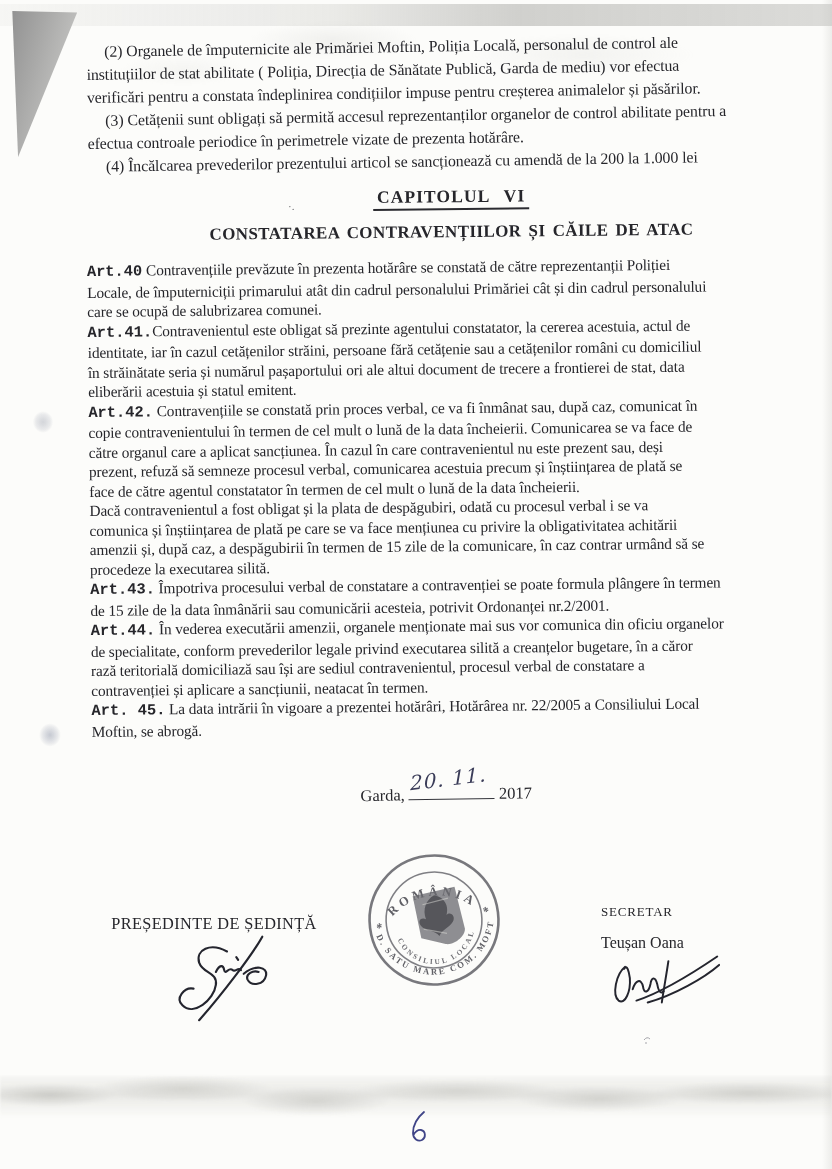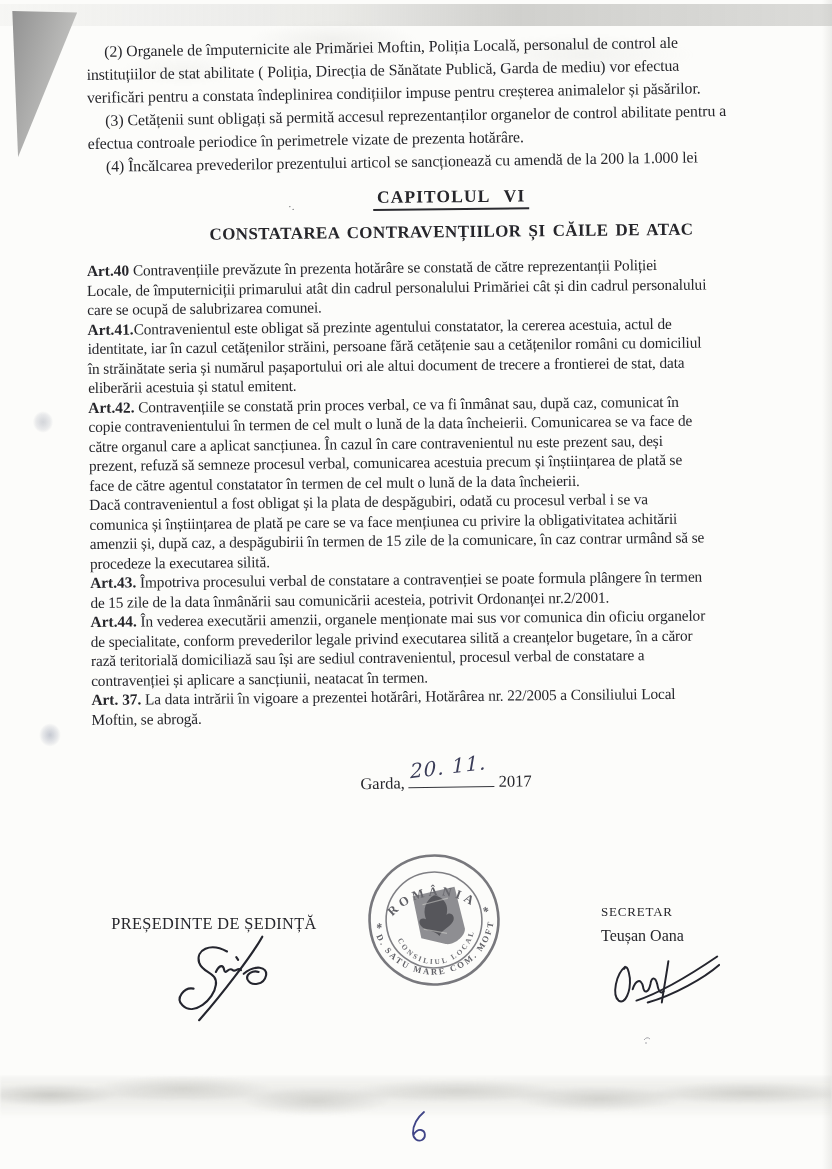--- a/index.html
+++ b/index.html
@@ -56,41 +56,41 @@
   .artifact-dot{position:absolute;left:288px;top:200px;color:#6a6a6e;font-size:11px;}
   
   .content{position:absolute;left:86px;top:40px;width:730px;}
   .skew-a{transform:rotate(-0.9deg);transform-origin:left top;}
   .skew-b{transform:rotate(-0.6deg);transform-origin:left top;}
   .skew-c{transform:rotate(-0.35deg);transform-origin:left top;}
   p.scan{margin:0;white-space:pre-line;}
   .intro p.scan{font-size:15.9px;line-height:23px;letter-spacing:-.1px;text-indent:18px;}
   .articles{margin-top:15px;}
   .articles p.scan{font-size:15.4px;line-height:19.5px;letter-spacing:-.15px;}
-  .articles b{letter-spacing:0;}
+  .articles b{letter-spacing:0;font-family:Liberation Mono, monospace;}
   h2.chapter{margin:12px 0 0 0;text-align:center;font-size:17.5px;font-weight:bold;letter-spacing:1.1px;word-spacing:9px;}
   h2.chapter span{border-bottom:2px solid #2b2b30;padding:0 4px 2px 4px;}
   h3.chapter-title{margin:15px 0 0 0;text-align:center;font-size:17px;font-weight:bold;letter-spacing:.4px;word-spacing:2.5px;}
   
   .dateline{margin:44px 0 0 268px;font-size:16.5px;}
   .date-blank{display:inline-block;position:relative;width:86px;height:18px;
     border-bottom:1.6px solid #33343a;margin:0 4px;vertical-align:baseline;}
   .hand-date{
     position:absolute;left:2px;top:-10px;
     font-family:"DejaVu Serif",serif;font-style:italic;
     font-size:20px;color:#3a3c58;letter-spacing:1px;
     transform:rotate(-6deg) skewX(-6deg);transform-origin:left bottom;white-space:nowrap;
   }
   
   .sig-left{position:absolute;left:104px;top:914px;width:220px;text-align:center;}
   .sig-left .sig-label{font-size:16.3px;letter-spacing:.4px;white-space:nowrap;}
   .sig-left svg{position:absolute;left:58px;top:16px;}
   .sig-right{position:absolute;left:601px;top:904px;width:130px;}
   .sig-right .sig-label{font-size:13px;letter-spacing:.8px;}
-  .sig-right .sig-name{font-size:16px;margin-top:7px;}
+  .sig-right .sig-name{font-size:16px;margin-top:14px;}
   .sig-right svg.rsig{position:absolute;left:8px;top:44px;}
   .tiny-mark{position:absolute;left:643px;top:1032px;}
   
   .stamp{position:absolute;left:360px;top:846px;opacity:.88;}
   
   .page-number{position:absolute;left:409px;top:1110px;}
 </style>
 </head>
 <body>
 
@@ -135,21 +135,21 @@
 Dacă contravenientul a fost obligat și la plata de despăgubiri, odată cu procesul verbal i se va
 comunica și înștiințarea de plată pe care se va face mențiunea cu privire la obligativitatea achitării
 amenzii și, după caz, a despăgubirii în termen de 15 zile de la comunicare, în caz contrar urmând să se
 procedeze la executarea silită.</span></p>
         <p class="scan"><b>Art.43.</b><span> Împotriva procesului verbal de constatare a contravenției se poate formula plângere în termen
 de 15 zile de la data înmânării sau comunicării acesteia, potrivit Ordonanței nr.2/2001.</span></p>
         <p class="scan"><b>Art.44.</b><span> În vederea executării amenzii, organele menționate mai sus vor comunica din oficiu organelor
 de specialitate, conform prevederilor legale privind executarea silită a creanțelor bugetare, în a căror
 rază teritorială domiciliază sau își are sediul contravenientul, procesul verbal de constatare a
 contravenției și aplicare a sancțiunii, neatacat în termen.</span></p>
-        <p class="scan"><b>Art. 37.</b><span> La data intrării în vigoare a prezentei hotărâri, Hotărârea nr. 22/2005 a Consiliului Local
+        <p class="scan"><b>Art. 45.</b><span> La data intrării în vigoare a prezentei hotărâri, Hotărârea nr. 22/2005 a Consiliului Local
 Moftin, se abrogă.</span></p>
       </div>
 
       <div class="dateline skew-c">
         <span>Garda,</span><span class="date-blank"><span class="hand-date">20. 11.</span></span><span>2017</span>
       </div>
     </div>
   </div>
 
   <div class="stamp">

